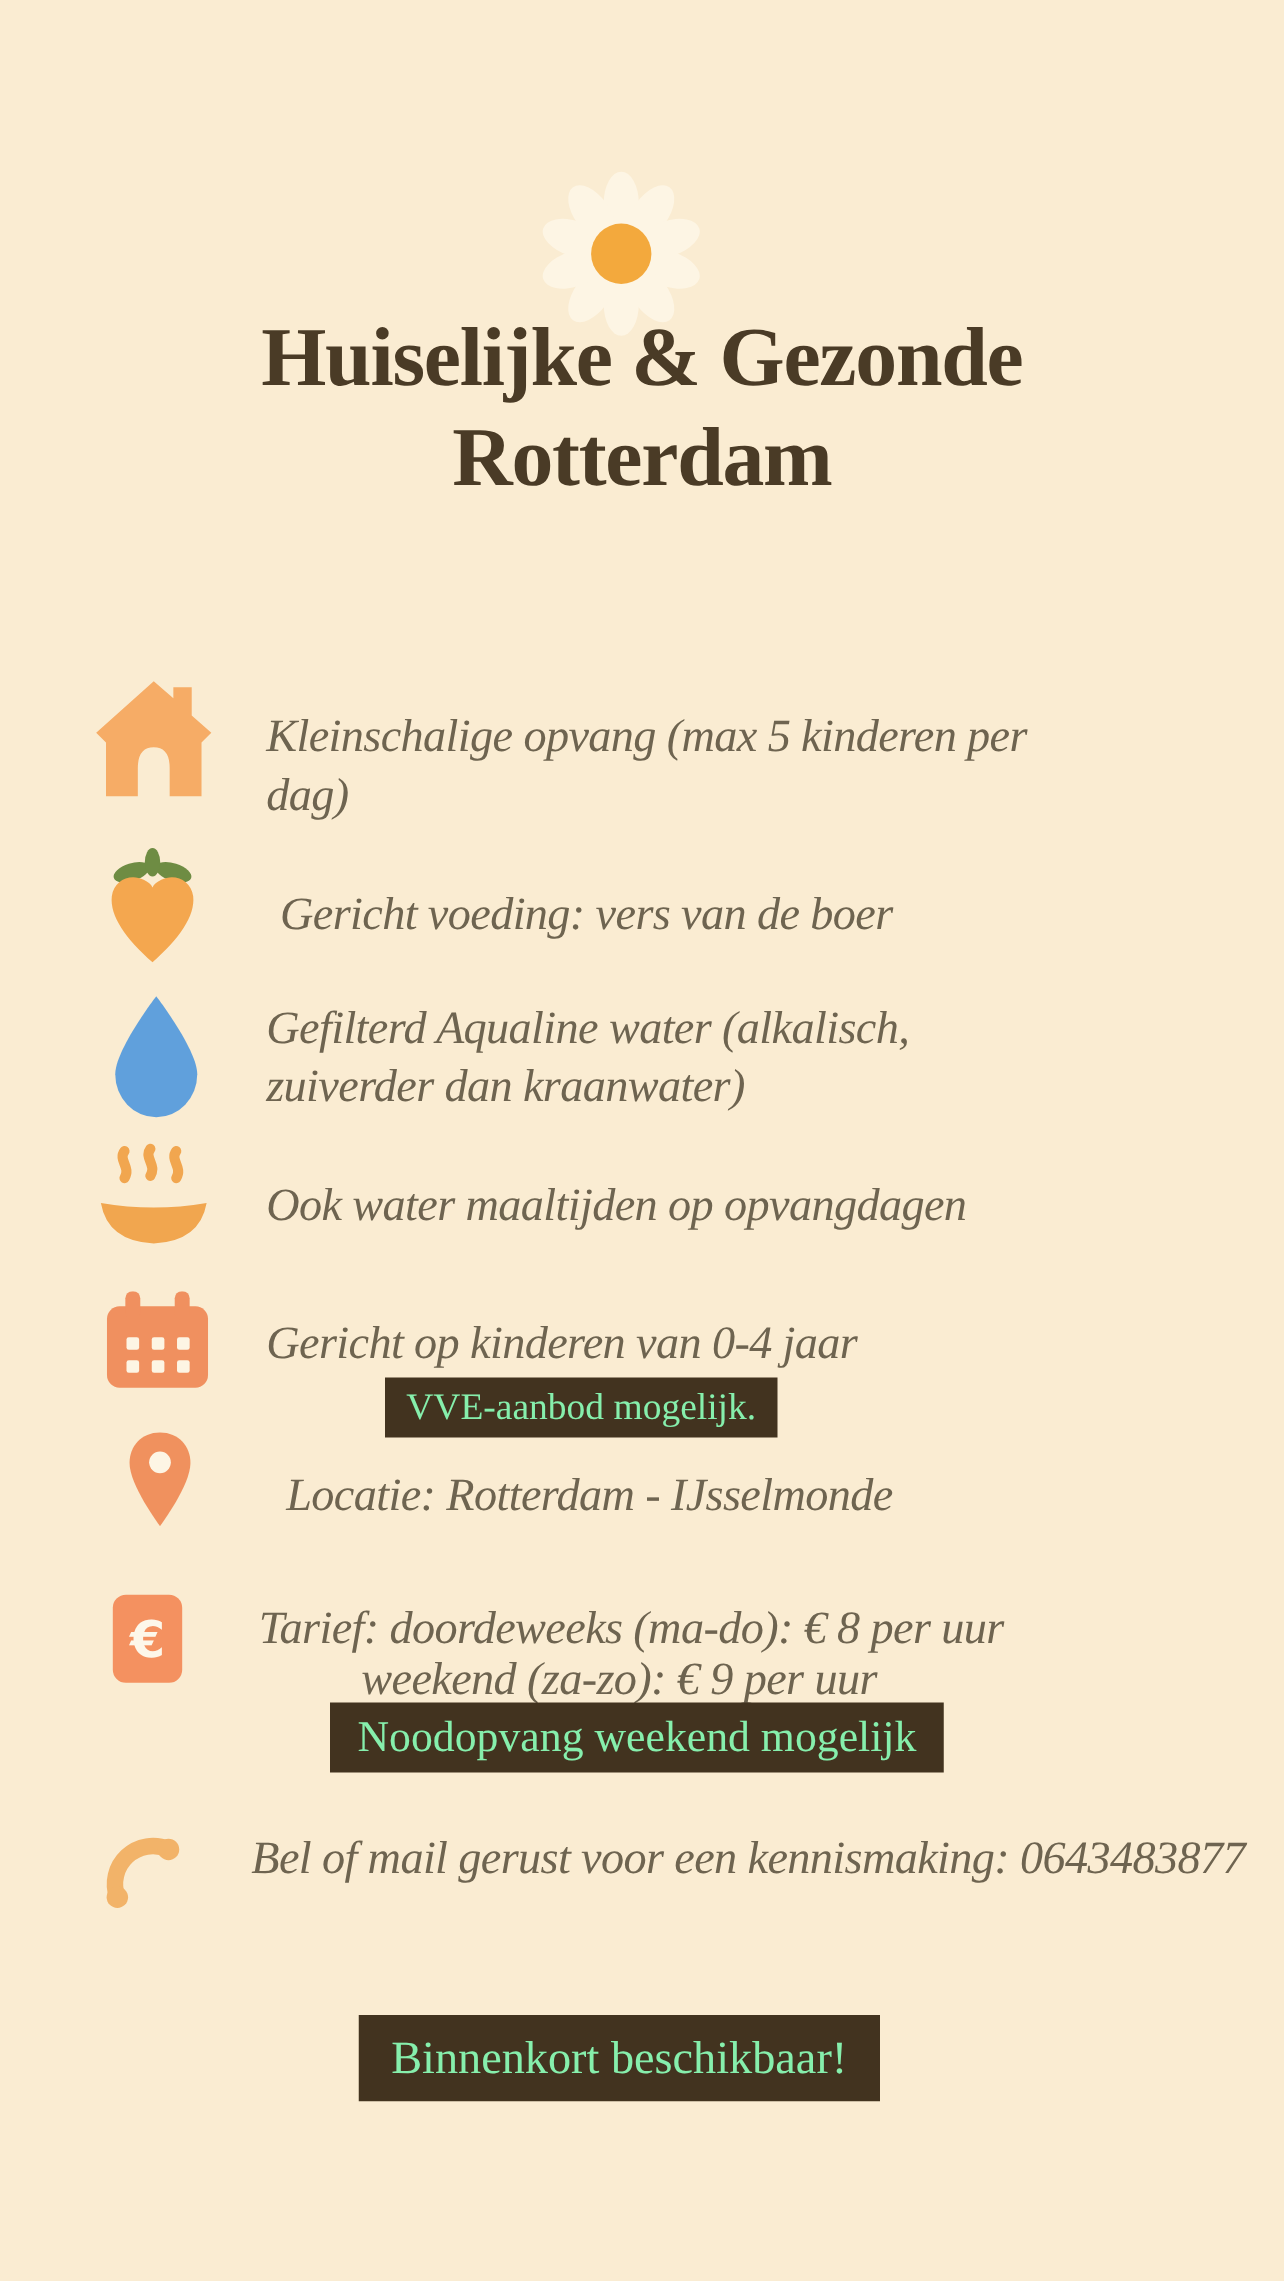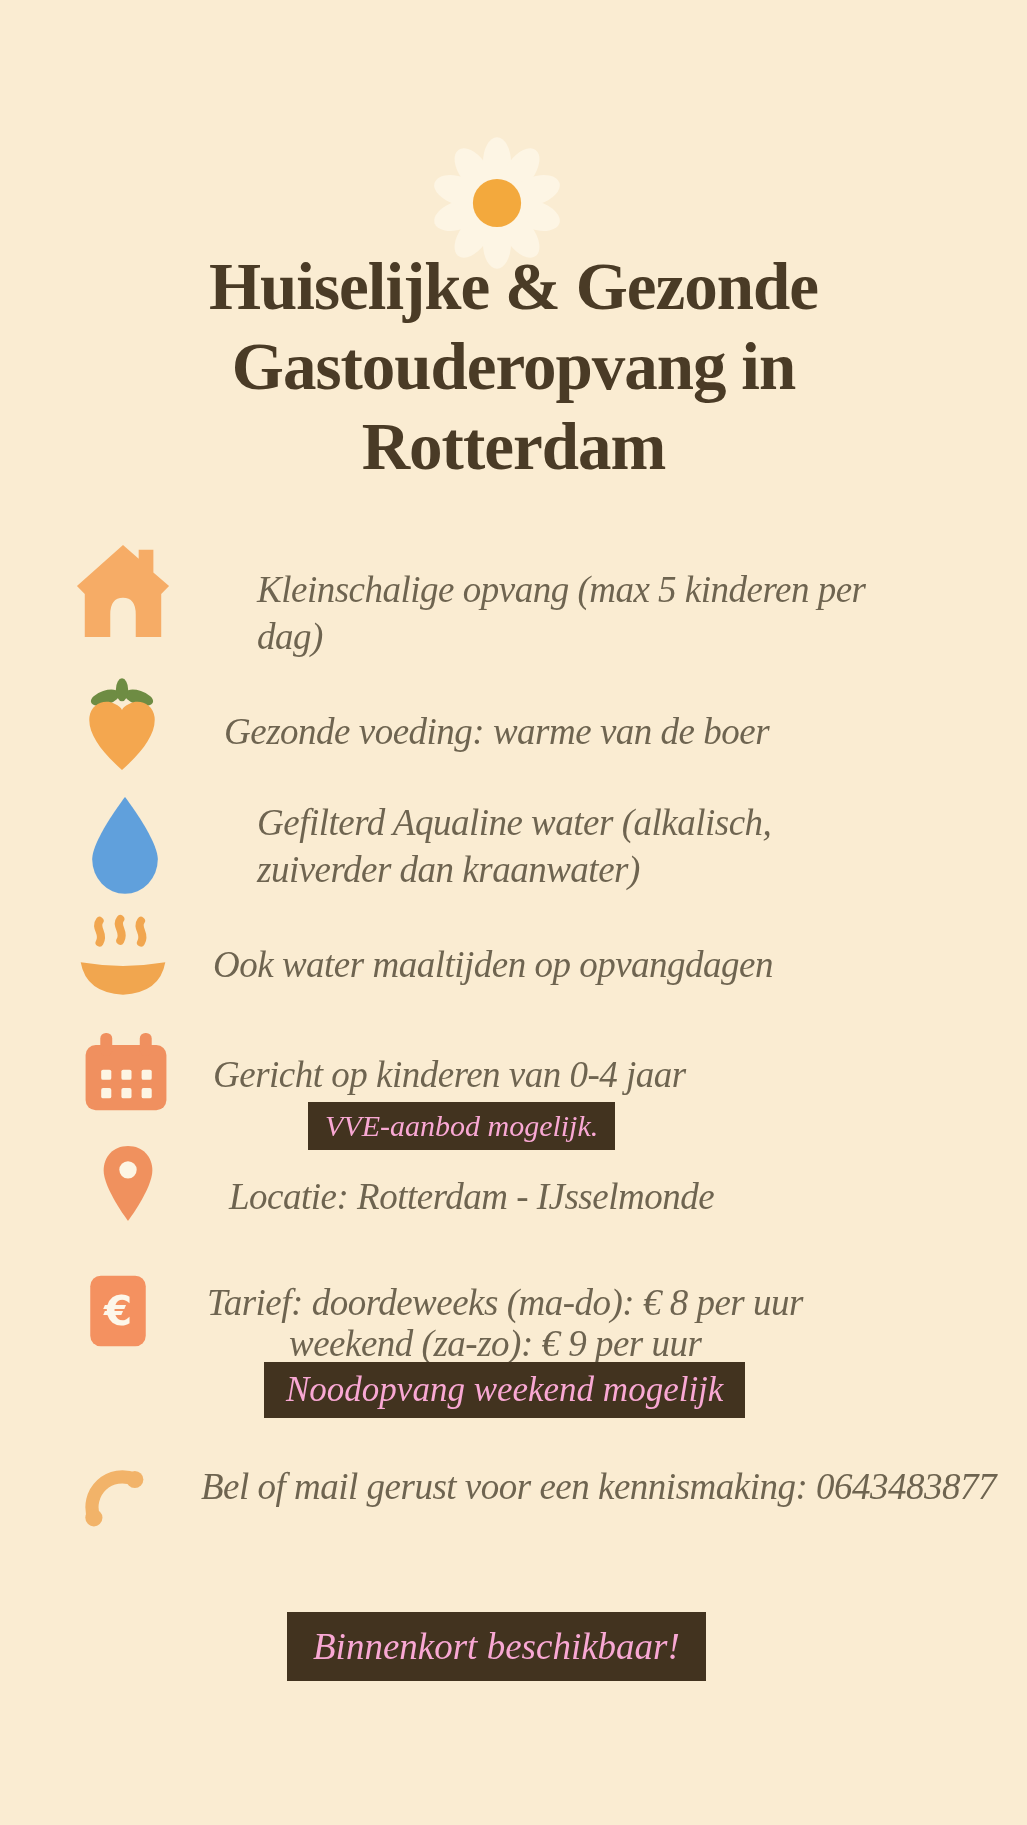--- a/index.html
+++ b/index.html
@@ -14,24 +14,24 @@
   .title{
     position:absolute;left:0;top:246px;width:1027px;
     text-align:center;color:#4a3b26;
     font-weight:700;font-size:67px;line-height:80px;letter-spacing:-1px;
   }
   .icon{position:absolute;}
   .ft{
     position:absolute;color:#6e6450;font-style:italic;
     font-size:37px;line-height:47px;letter-spacing:-0.5px;white-space:nowrap;
   }
-  .wrap{white-space:normal;width:620px;margin-left:44px;}
+  .wrap{white-space:normal;width:620px;}
   .badge{
-    position:absolute;background:#42331f;color:#f9a8d4;
-    font-style:italic;white-space:nowrap;
+    position:absolute;background:#42331f;color:#86efac;
+    white-space:nowrap;
   }
   .badge-vve{left:308px;top:1102px;font-size:30px;padding:7px 17px;}
   .badge-nood{left:245px;top:1362px;font-size:35px;padding:8px 22px;margin-left:19px;}
   .badge-footer{left:287px;top:1612px;font-size:37px;padding:13px 26px;}
 
   .i-house{left:74px;top:542px;width:98px;height:98px;}
   .i-straw{left:78px;top:674px;width:88px;height:102px;}
   .i-drop{left:84px;top:792px;width:82px;height:106px;}
   .i-meal{left:78px;top:914px;width:90px;height:84px;}
   .i-cal{left:80px;top:1033px;width:92px;height:79px;}
@@ -66,39 +66,38 @@
       <ellipse cx="50" cy="20" rx="10.5" ry="19" transform="rotate(216 50 50)"></ellipse>
       <ellipse cx="50" cy="20" rx="10.5" ry="19" transform="rotate(252 50 50)"></ellipse>
       <ellipse cx="50" cy="20" rx="10.5" ry="19" transform="rotate(288 50 50)"></ellipse>
       <ellipse cx="50" cy="20" rx="10.5" ry="19" transform="rotate(324 50 50)"></ellipse>
     </g>
     <circle cx="50" cy="50" r="18" fill="#f3a93d"></circle>
   </svg>
 
   <div class="title">
     <div>Huiselijke &amp; Gezonde</div>
-    <div>Gastouderopvang in</div>
     <div>Rotterdam</div>
   </div>
 
   <svg class="icon i-house" viewBox="0 0 100 100">
     <path fill="#f6ac66" fill-rule="evenodd" d="M50 3 L66 17 L66 8 L81 8 L81 31 L97 45 L89 53 L89 97 L11 97 L11 53 L3 45 Z
       M37 97 L37 74 Q37 57 50 57 Q63 57 63 74 L63 97 Z"></path>
   </svg>
   <div class="ft t1 wrap">Kleinschalige opvang (max 5 kinderen per dag)</div>
 
   <svg class="icon i-straw" viewBox="0 0 100 110">
     <g fill="#6e8c43">
       <ellipse cx="31" cy="24" rx="17" ry="8" transform="rotate(-18 31 24)"></ellipse>
       <ellipse cx="69" cy="24" rx="17" ry="8" transform="rotate(18 69 24)"></ellipse>
       <ellipse cx="50" cy="15" rx="7" ry="13"></ellipse>
     </g>
     <path fill="#f4a74f" d="M50 106 C26 85 11 64 13 46 C15 31 30 25 42 31 C46 33 49 35 50 38 C51 35 54 33 58 31 C70 25 85 31 87 46 C89 64 74 85 50 106 Z"></path>
   </svg>
-  <div class="ft t2">Gezonde voeding: warme van de boer</div>
+  <div class="ft t2">Gericht voeding: vers van de boer</div>
 
   <svg class="icon i-drop" viewBox="0 0 100 125">
     <path fill="#60a0dc" d="M50 4 C50 4 10 56 10 80 A40 42 0 0 0 90 80 C90 56 50 4 50 4 Z"></path>
   </svg>
   <div class="ft t3 wrap">Gefilterd Aqualine water (alkalisch, zuiverder dan kraanwater)</div>
 
   <svg class="icon i-meal" viewBox="0 0 100 90">
     <g stroke="#f1a64f" stroke-width="9" fill="none" stroke-linecap="round">
       <path d="M24 6 C18 14 30 20 24 30"></path>
       <path d="M47 4 C41 12 53 18 47 28"></path>

